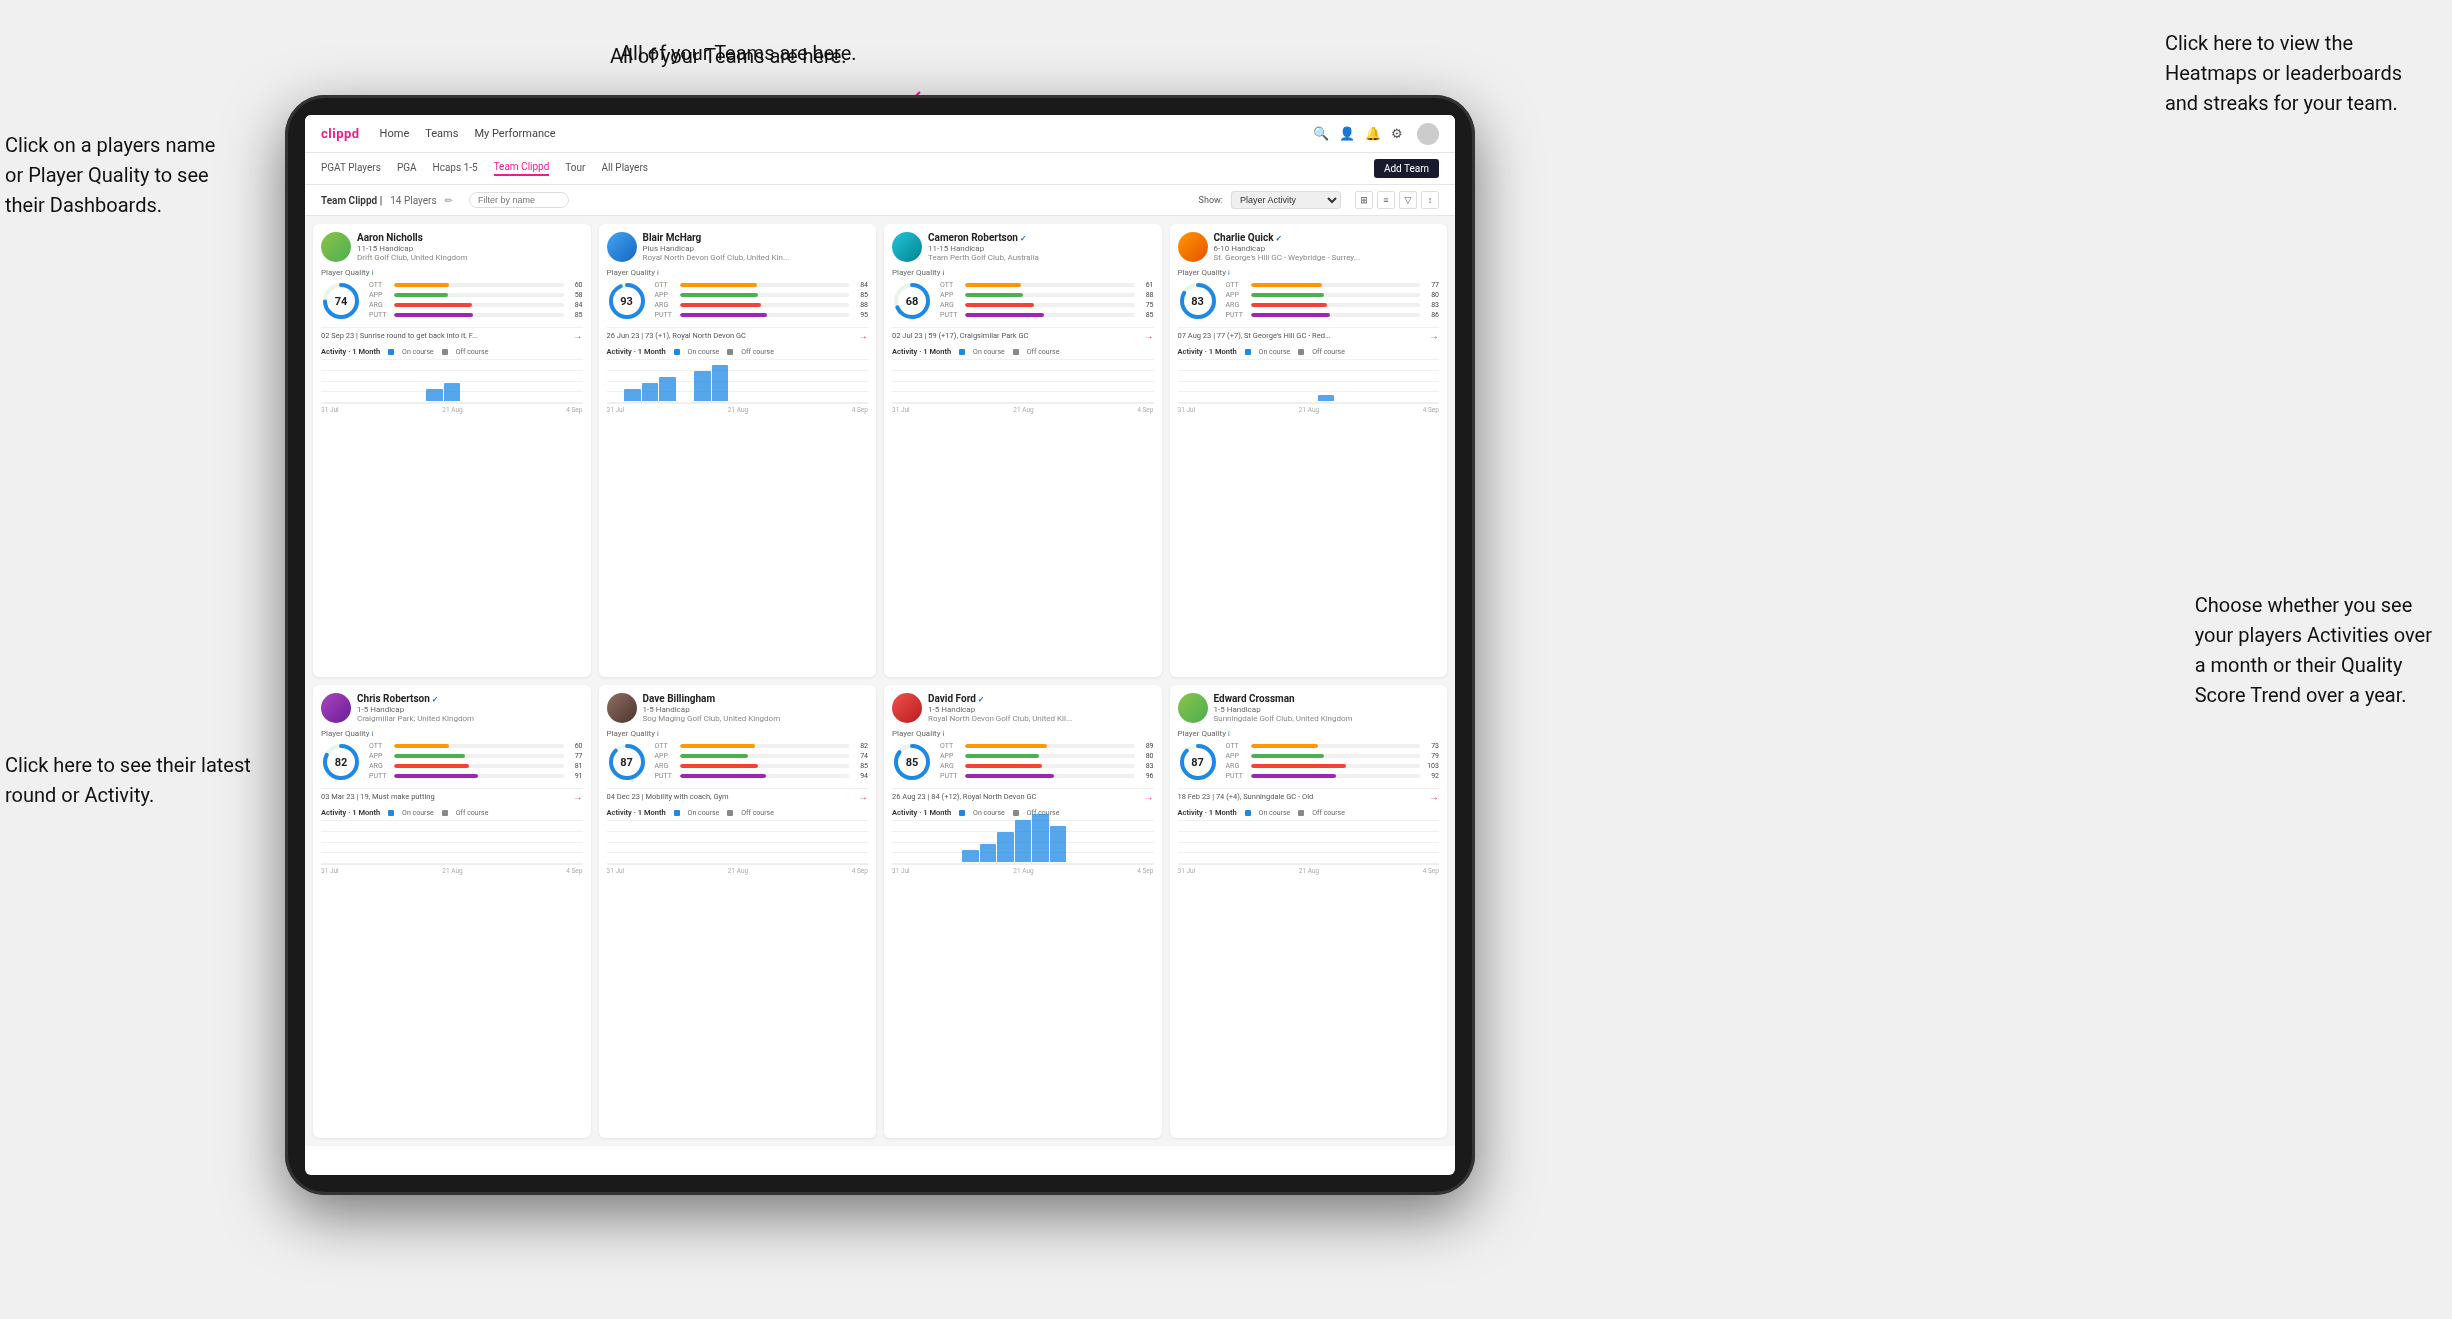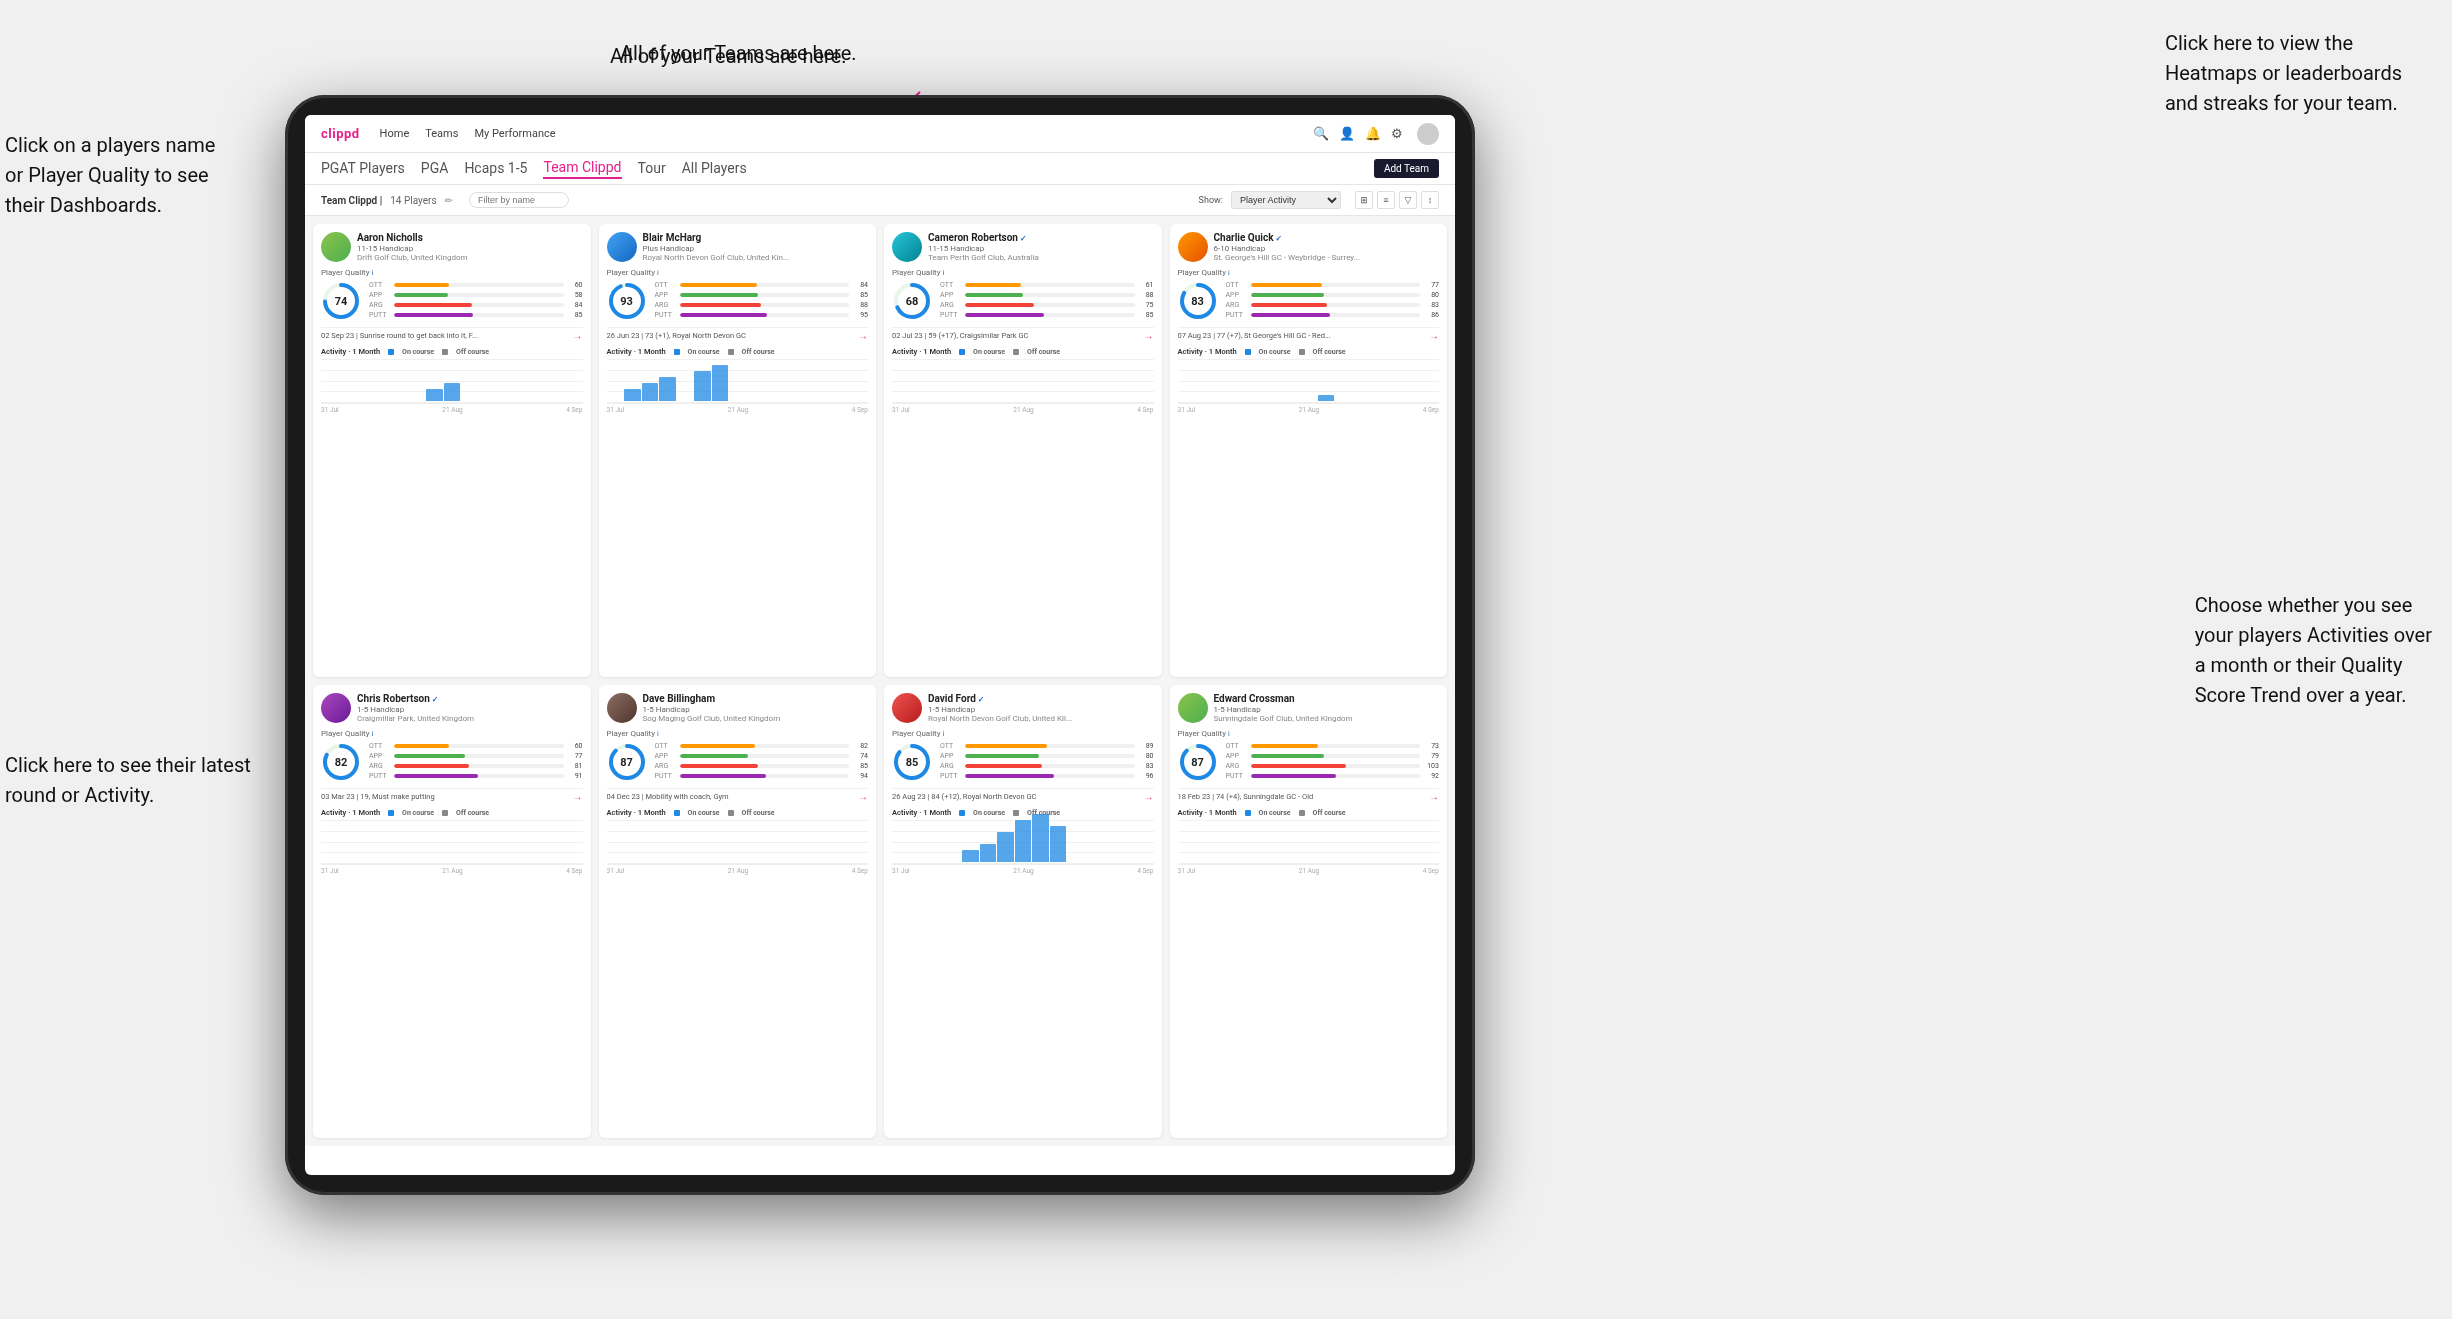--- a/index.html
+++ b/index.html
@@ -93,21 +93,21 @@
       display: flex;
       align-items: center;
       padding: 0 16px;
       height: 32px;
       background: #fff;
       border-bottom: 1px solid #e5e5e5;
       gap: 16px;
     }
 
     .sub-nav-item {
-      font-size: 14px;
+      font-size: 10px;
       color: #555;
       cursor: pointer;
       padding-bottom: 2px;
     }
 
     .sub-nav-item.active {
       color: #e91e8c;
       border-bottom: 2px solid #e91e8c;
     }
 
@@ -365,21 +365,20 @@
     .legend-dot {
       width: 6px;
       height: 6px;
       border-radius: 1px;
       display: inline-block;
     }
 
     .legend-label {
       font-size: 7px;
       color: #666;
-      font-weight: bold;
     }
 
     .chart-area {
       height: 45px;
       position: relative;
       border-bottom: 1px solid #eee;
       display: flex;
       align-items: flex-end;
       gap: 1px;
       padding-bottom: 2px;

